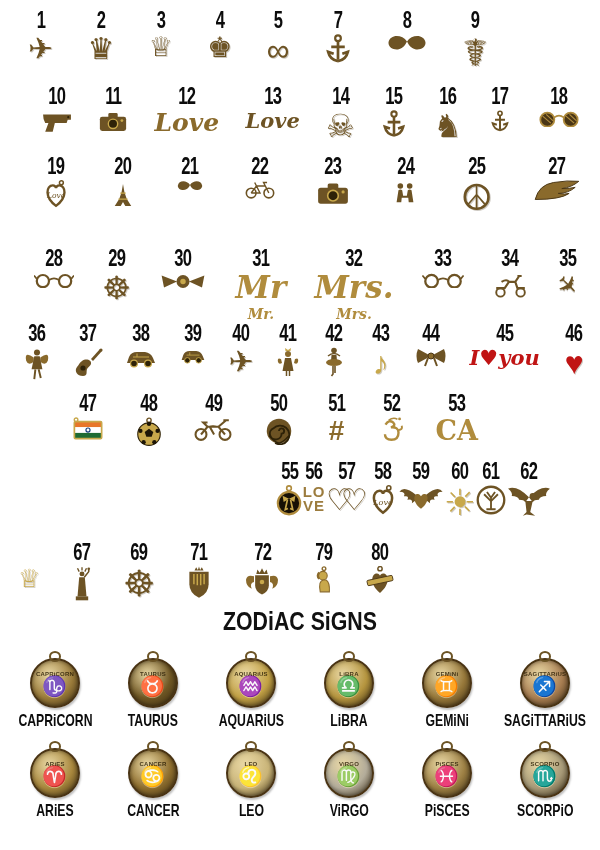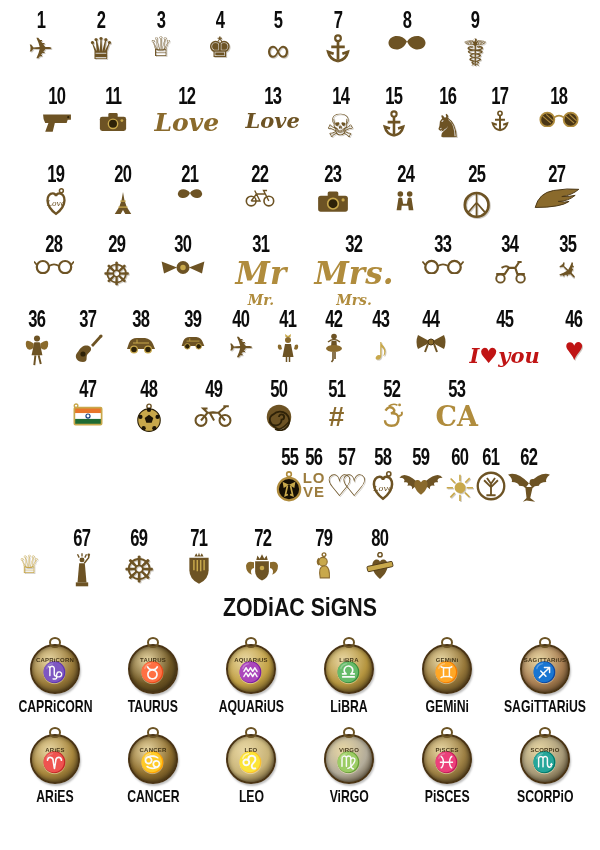--- a/index.html
+++ b/index.html
@@ -1,22 +1,22 @@
 <!DOCTYPE html>
 <html><head>
 <meta charset="utf-8">
 <style>
   html,body{margin:0;padding:0;}
   body{width:600px;height:850px;overflow:hidden;background:#ffffff;
        font-family:"Liberation Sans",sans-serif;}
   .grid{padding-top:8px;}
   .charm-row{display:flex;justify-content:space-between;align-items:flex-start;}
   .r1{padding:0 112px 0 28px;margin-bottom:12px;}
-  .r2{padding:0 20px 0 42px;margin-bottom:20px;}
-  .r3{padding:0 20px 0 42px;margin-bottom:8px;gap:26px;}
+  .r2{padding:0 20px 0 42px;margin-bottom:12px;}
+  .r3{padding:0 20px 0 42px;margin-bottom:30px;gap:26px;}
   .r4{padding:0 20px 0 34px;}
   .r5{padding:0 14px 0 24px;margin-bottom:8px;}
   .r6{padding:0 122px 0 72px;margin-bottom:12px;justify-content:space-between;}
   .r7{padding:0 48px 0 24px;margin-bottom:19px;justify-content:flex-end;}
   .r8{padding:0 205px 0 18px;margin-bottom:2px;}
   .cell{display:flex;flex-direction:column;align-items:center;gap:2px;}
   .num{font-weight:900;font-size:23px;line-height:24px;height:24px;color:#0c0c0c;
        transform:scaleX(.72);letter-spacing:-1px;}
   .num.empty{visibility:hidden;}
   .glyph{color:#6d5324;line-height:1;text-shadow:1px 1px 0 rgba(58,42,14,.25);}
@@ -29,21 +29,21 @@
   .ctext{line-height:1;}
   .script{font-family:"DejaVu Serif",serif;font-style:italic;font-weight:bold;
           color:#8a6a2c;font-size:25px;}
   .script2{font-family:"DejaVu Serif",serif;font-style:italic;font-weight:bold;
            color:#6d5324;font-size:21px;}
   .mrbig{font-family:"DejaVu Serif",serif;font-style:italic;font-weight:bold;
          color:#b08c3d;font-size:31px;}
   .sub{font-family:"DejaVu Serif",serif;font-style:italic;font-weight:bold;
        color:#b08c3d;font-size:14px;margin-top:4px;}
   .red-script{font-family:"DejaVu Serif",serif;font-style:italic;font-weight:bold;
-              color:#c01414;font-size:21px;margin-top:12px;}
+              color:#c01414;font-size:21px;}
   .hash{font-weight:900;color:#8a6a2c;font-size:28px;}
   .ca{font-family:"DejaVu Serif",serif;font-weight:bold;
       color:#b08c3d;font-size:27px;}
   .block{font-weight:900;color:#9c7c3e;font-size:15px;line-height:.95;
          white-space:pre;letter-spacing:1px;text-align:center;}
   .zhead{text-align:center;font-weight:900;font-size:26px;color:#111;
          letter-spacing:0;margin:4px 0 12px;transform:scaleX(.82);}
   .zrow{display:flex;justify-content:space-around;align-items:flex-start;
         padding:0 6px;margin-bottom:8px;}
   .zcell{display:flex;flex-direction:column;align-items:center;width:96px;}

